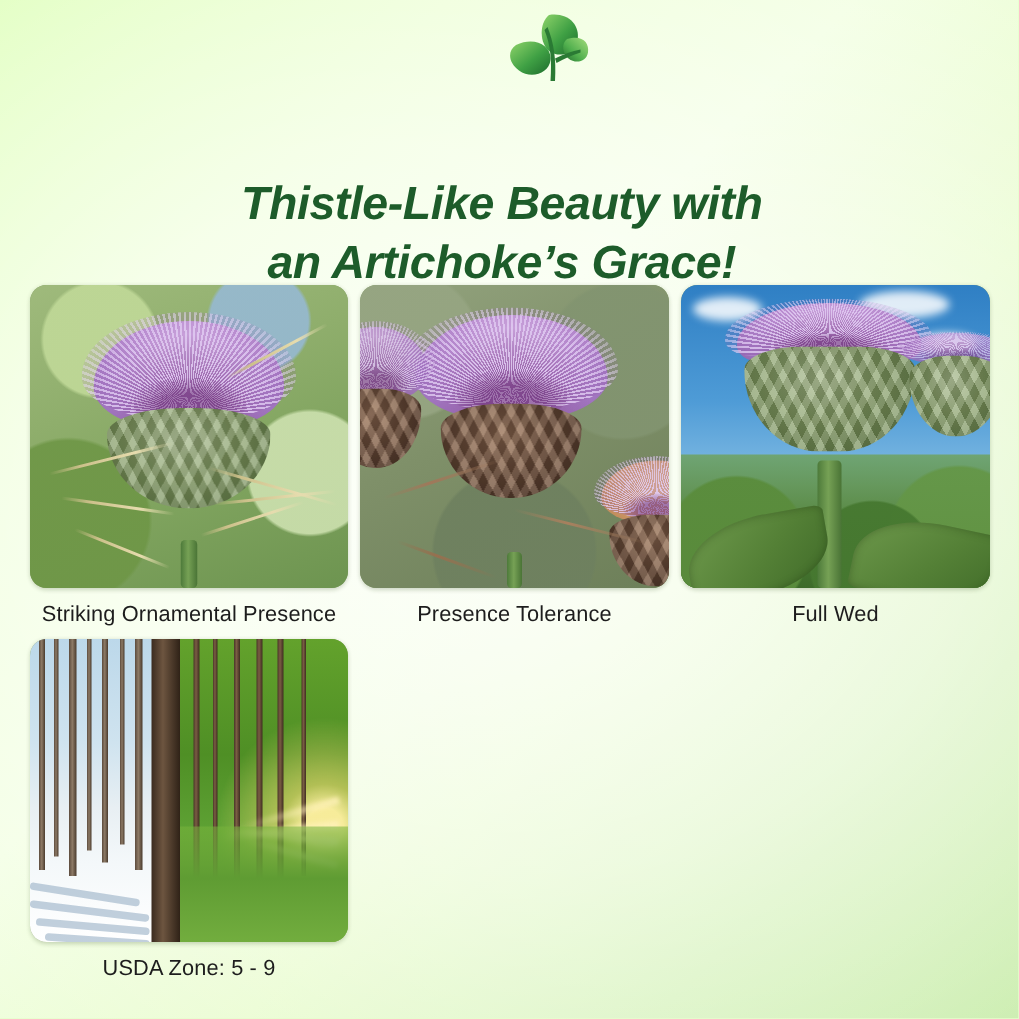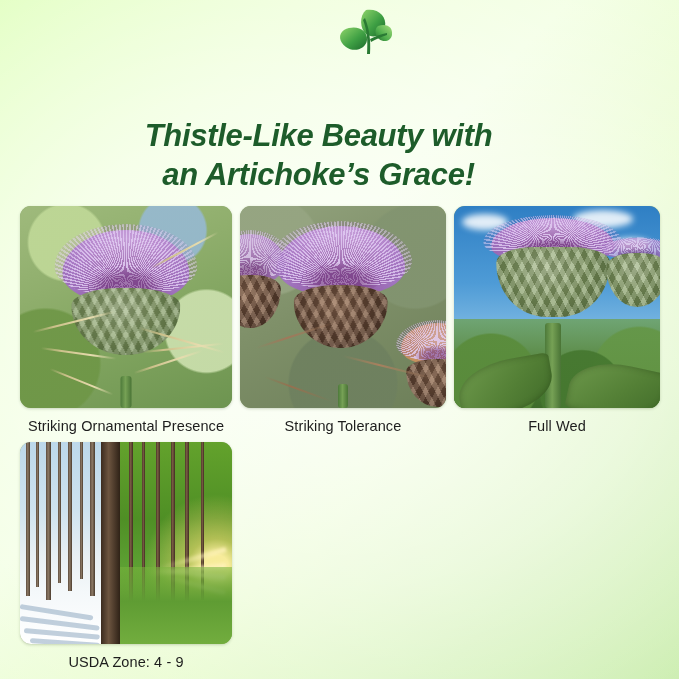--- a/index.html
+++ b/index.html
@@ -59,29 +59,30 @@
     top: 95px;
     left: 0;
     width: 637px;
     text-align: center;
     font-size: 31px;
     font-weight: bold;
     font-style: italic;
     line-height: 1.28;
     letter-spacing: -0.3px;
     color: #1d5c2a;
+    padding-left: 16px;
   }
   .headline .line {
     display: block;
   }
 
   
   .grid {
     position: absolute;
-    top: 206px;
+    top: 190px;
     left: 20px;
     width: 544px;
     display: grid;
     grid-template-columns: 212px 206px 206px;
     grid-column-gap: 8px;
     grid-row-gap: 8px;
   }
   .cell {
     display: flex;
     flex-direction: column;
@@ -349,21 +350,21 @@
         </div>
         <div class="thistle" style="left:78%;top:58%;width:36%;height:40%;">
           <div class="tuft" style="width:100%;height:52%;background:radial-gradient(ellipse at 50% 40%,#e3b98a 0 20%,#cf9a68 60%,#b07c4e 100%);"></div>
           <div class="bracts brown" style="top:44%;width:86%;height:60%;"></div>
         </div>
         <div class="spine" style="left:8%;top:70%;width:40%;transform:rotate(-18deg);background:linear-gradient(90deg,rgba(150,110,80,0),#a0785a 40%,rgba(170,130,95,0));"></div>
         <div class="spine" style="left:50%;top:74%;width:44%;transform:rotate(14deg);background:linear-gradient(90deg,rgba(150,110,80,0),#a8805e 40%,rgba(170,130,95,0));"></div>
         <div class="spine" style="left:12%;top:84%;width:34%;transform:rotate(20deg);background:linear-gradient(90deg,rgba(150,110,80,0),#96704f 40%,rgba(170,130,95,0));"></div>
         <div class="stem" style="top:88%;width:10px;height:12%;"></div>
       </div>
-      <div class="caption">Striking Tolerance</div>
+      <div class="caption">Presence Tolerance</div>
     </div>
 
 
     <div class="cell">
       <div class="photo">
         <div class="layer bg-sky"></div>
         <div class="cloud" style="left:4%;top:4%;width:46px;height:16px;"></div>
         <div class="cloud" style="left:58%;top:2%;width:60px;height:18px;"></div>
         <div class="cloud" style="left:76%;top:16%;width:40px;height:14px;"></div>
         <div class="layer" style="top:56%;background:
@@ -411,17 +412,17 @@
           <div class="trunk" style="left:58%;width:4%;height:84%;"></div>
           <div class="trunk" style="left:72%;width:3%;height:78%;"></div>
           <div class="sun-ray" style="right:6%;top:52%;width:62%;height:5px;transform:rotate(-16deg);"></div>
           <div class="sun-ray" style="right:6%;top:60%;width:70%;height:6px;transform:rotate(-6deg);"></div>
           <div class="sun-ray" style="right:6%;top:66%;width:66%;height:5px;transform:rotate(6deg);"></div>
           <div class="sun-ray" style="right:6%;top:74%;width:58%;height:5px;transform:rotate(16deg);"></div>
           <div class="layer" style="top:62%;background:linear-gradient(180deg, rgba(120,180,60,0.55) 0%, #5f9c33 45%, #72ad3e 100%);"></div>
         </div>
         <div class="big-trunk"></div>
       </div>
-      <div class="caption">USDA Zone: 4 - 9</div>
+      <div class="caption">USDA Zone: 5 - 9</div>
     </div>
 
   </div>
 </div>
 
 </body></html>

